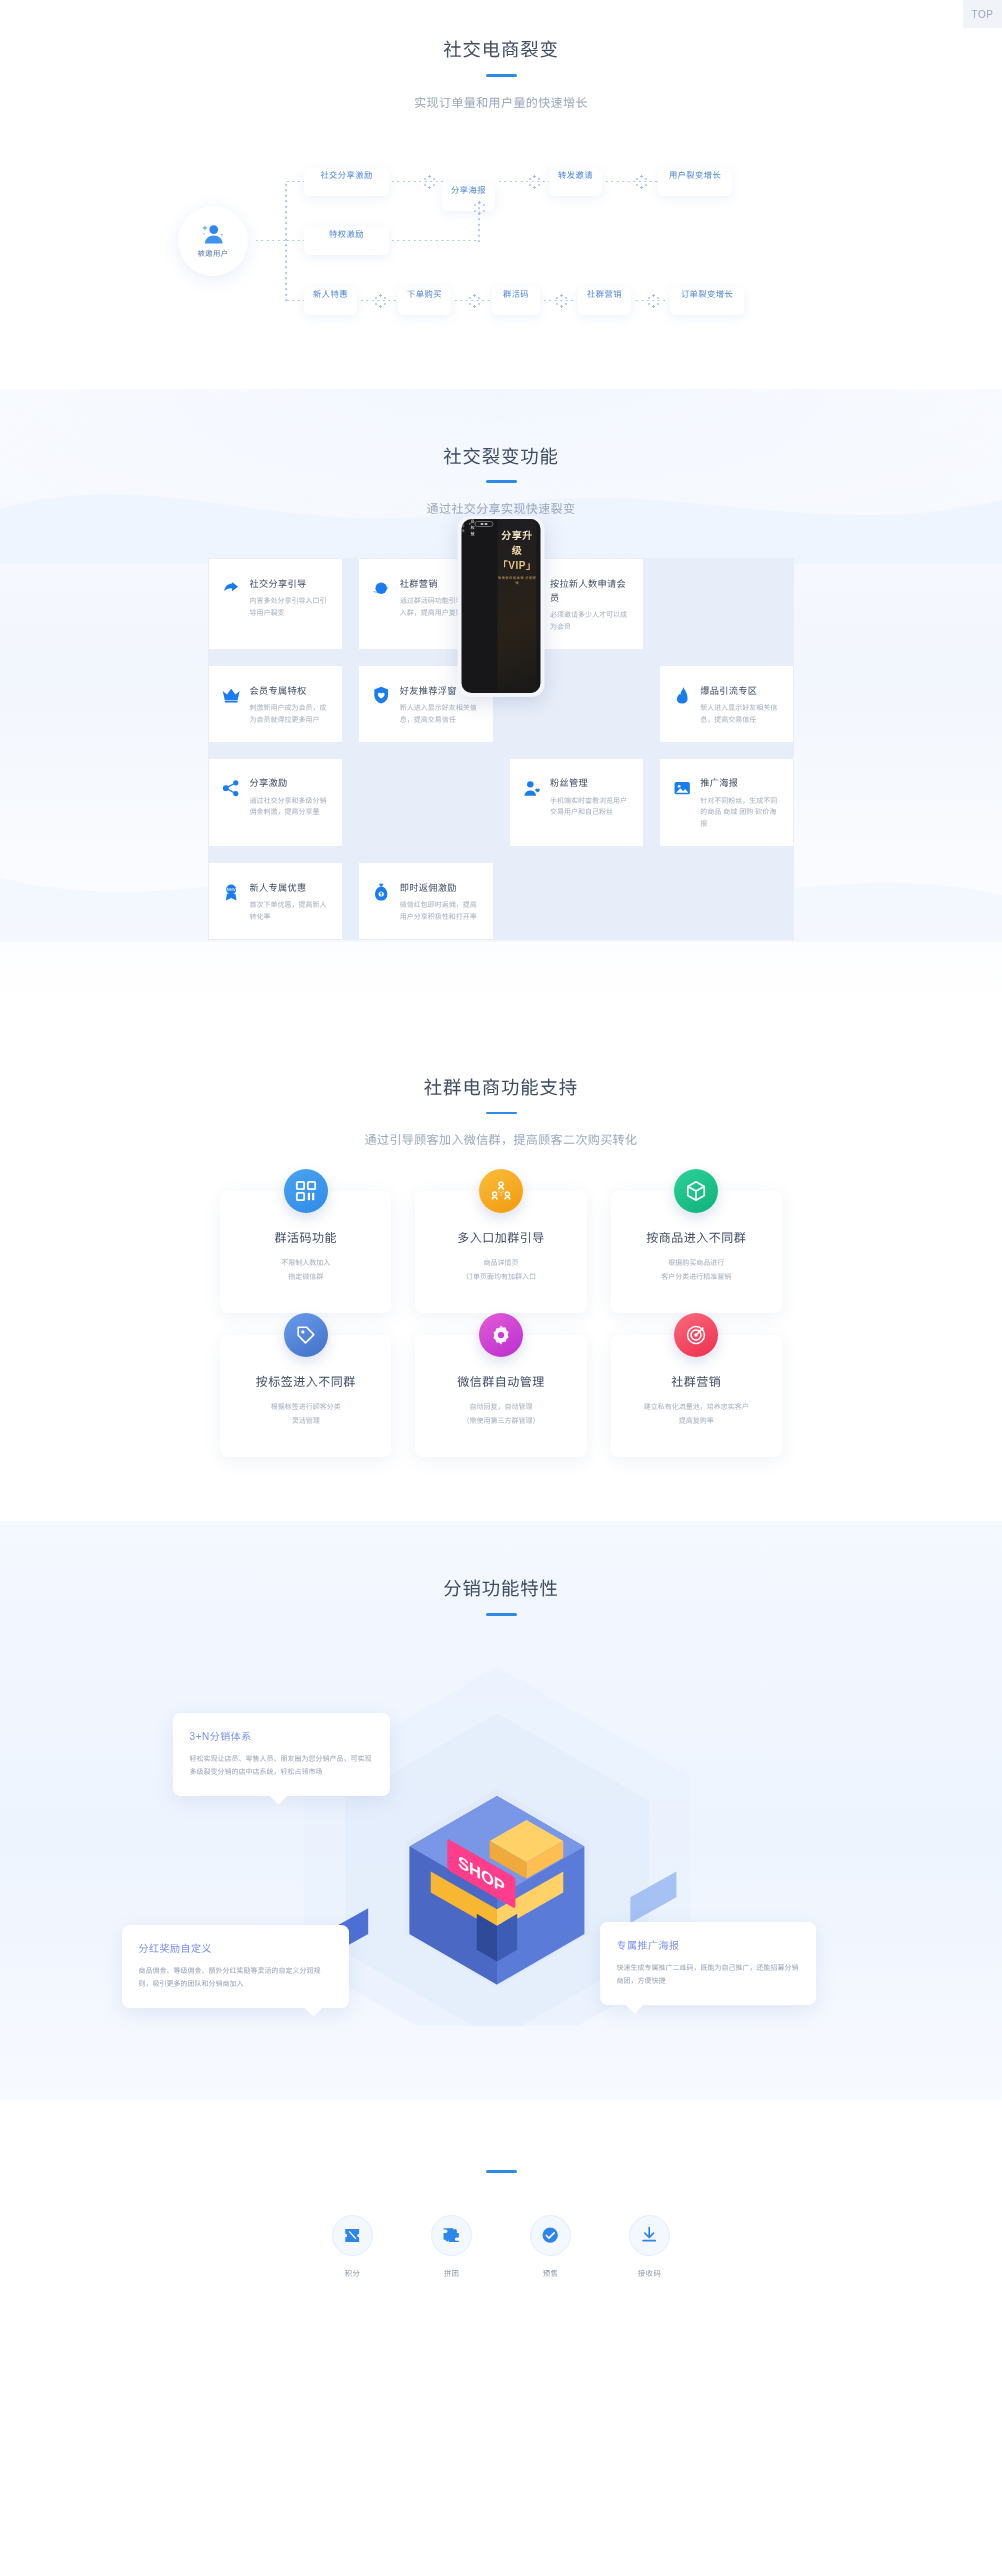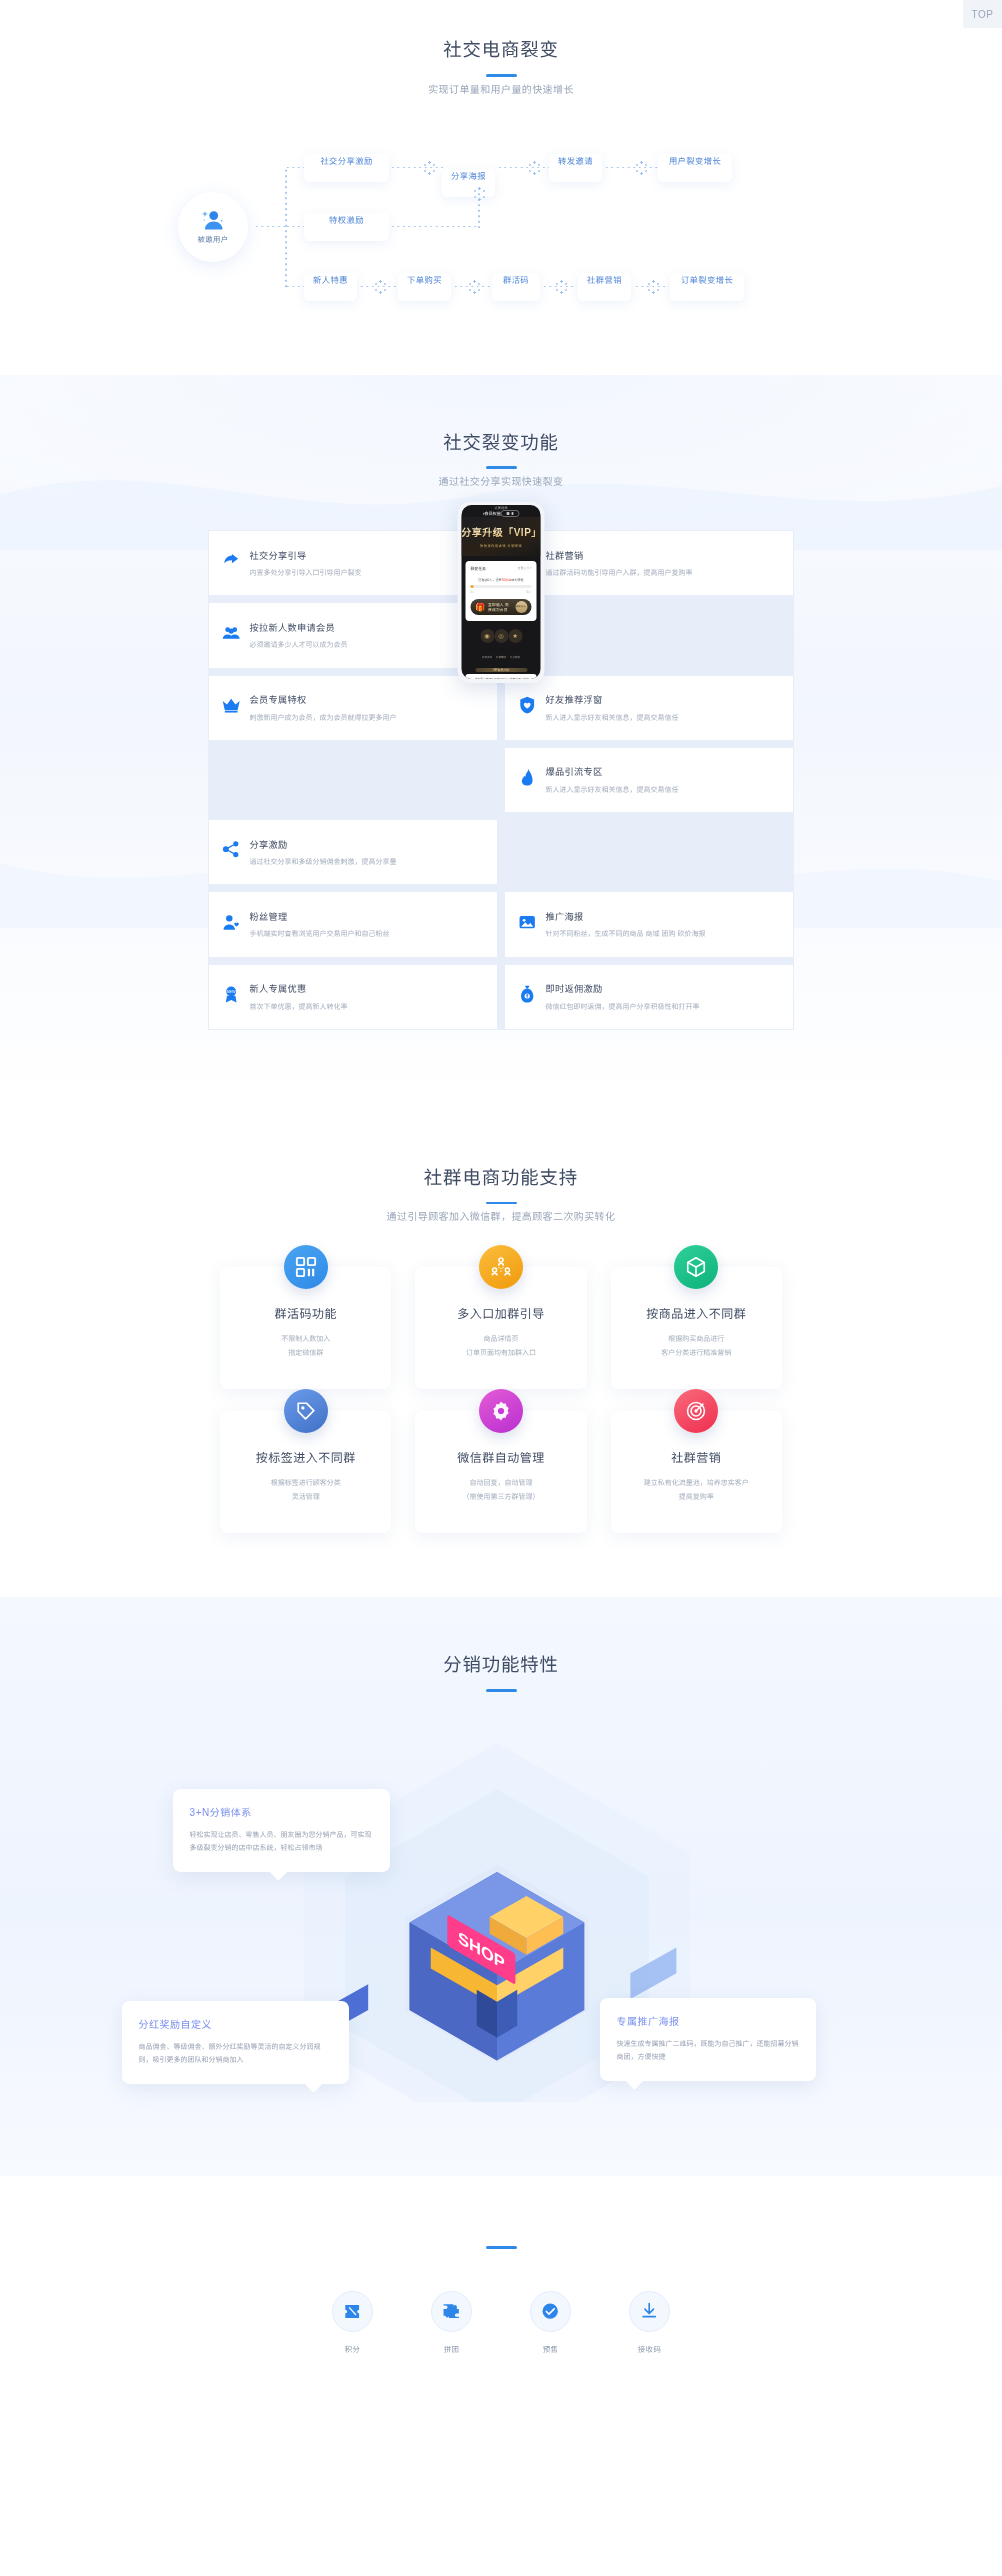--- a/index.html
+++ b/index.html
@@ -28,21 +28,21 @@
   .sec-head { text-align: center; }
   .sec-title {
     font-size: 18.4px; color: #3f4c63; font-weight: 400;
     letter-spacing: 0.9px; line-height: 1.4;
   }
   .sec-rule {
     width: 31px; height: 2.8px; background: #2e8ae6;
     margin: 11px auto 0; border-radius: 1.8px;
   }
   .sec-sub {
-    margin-top: 4px; font-size: 10px; color: #9aa7ba; letter-spacing: 0.4px;
+    margin-top: 16px; font-size: 12px; color: #9aa7ba; letter-spacing: 0.4px;
   }
 
   
   .sec1 { padding: 37px 0 0; position: relative; background: #fff; }
   .flow {
     position: relative; width: 1002px; height: 212px; margin-top: 39px;
   }
   .flow-user {
     position: absolute; left: 178px; top: 57px;
     width: 70px; height: 70px; border-radius: 50%;
@@ -88,21 +88,21 @@
     background:
       radial-gradient(1105px 239px at 50% 0%, #f2f7ff 0%, rgba(242,247,255,0) 70%),
       linear-gradient(180deg,#fbfcff 0%, #f2f6fd 45%, #ffffff 100%);
   }
   .wave {
     position: absolute; left: 0; right: 0; height: 120px; pointer-events: none;
     opacity: .55;
   }
   .grid2 {
     position: relative; width: 586px; margin: 42px auto 0;
-    display: grid; grid-template-columns: 1fr 1fr; gap: 8px;
+    display: grid; grid-template-columns: 1fr 1fr 1fr 1fr; gap: 17px;
     background: #e8eef9;
     border: 0.9px solid #e8eef9;
   }
   .fcard {
     background: #fff; padding: 16.6px 13px 16.6px 13px;
     min-height: 64px; display: flex; gap: 9.2px; align-items: flex-start;
   }
   .fcard .fi { flex: 0 0 18.4px; width: 18.4px; height: 18.4px; margin-top: 3.7px; }
   .fcard .ftxt { min-width: 0; }
   .fcard .ft { font-size: 9.2px; color: #3f4c63; margin-bottom: 5.5px; letter-spacing: 0.3px; }
@@ -112,21 +112,21 @@
   .phone {
     position: absolute; left: 50%; transform: translateX(-50%);
     top: 127px; width: 87px; height: 181px;
     background: #f3f5f8; border-radius: 13px; padding: 3.7px;
     box-shadow: 0 5.5px 20px rgba(60,90,150,.18);
     z-index: 5;
   }
   .phone-screen {
     width: 100%; height: 100%; border-radius: 10px; overflow: hidden;
     background: #17171a; position: relative;
-    display: flex; flex-direction: column; align-items: center;
+    display: flex; flex-direction: row;
   }
   .ph-bar { height: 7.4px; display:flex; align-items:center; justify-content:center;
             font-size: 3.1px; color: #b9b9bd; letter-spacing: 0.2px; }
   .ph-nav { height: 9.2px; display: flex; align-items: center; padding: 0 4.6px; }
   .ph-nav .bk { color: #ddd; font-size: 4.6px; }
   .ph-nav .tt { flex: 1; text-align: center; font-size: 4.2px; color: #f1f1f4; }
   .ph-nav .caps { width: 18.4px; height: 6.4px; border: 0.4px solid #6c6c72; border-radius: 3.7px;
                   display: flex; align-items: center; justify-content: center; gap: 1.8px; }
   .ph-nav .caps i { display:block; width:2.4px;height:2.4px;border-radius:50%;background:#c9c9ce; font-style:normal;}
   .ph-hero {

